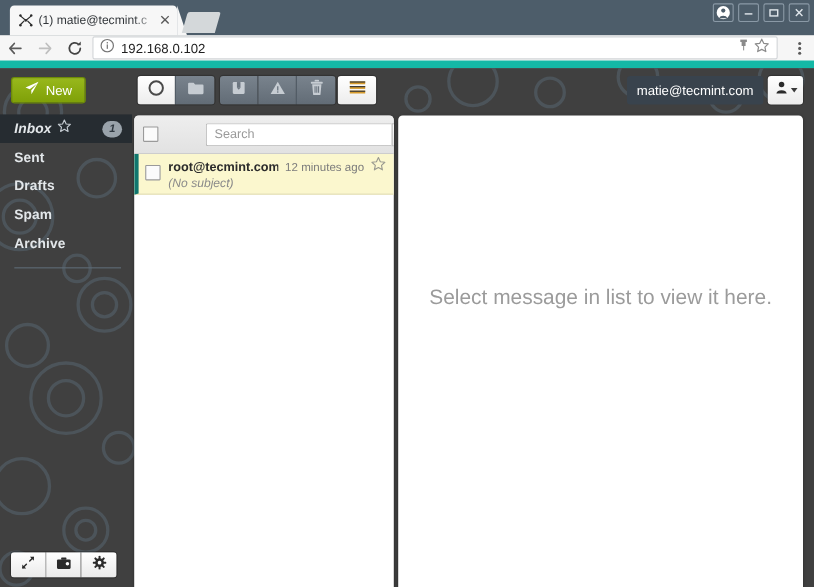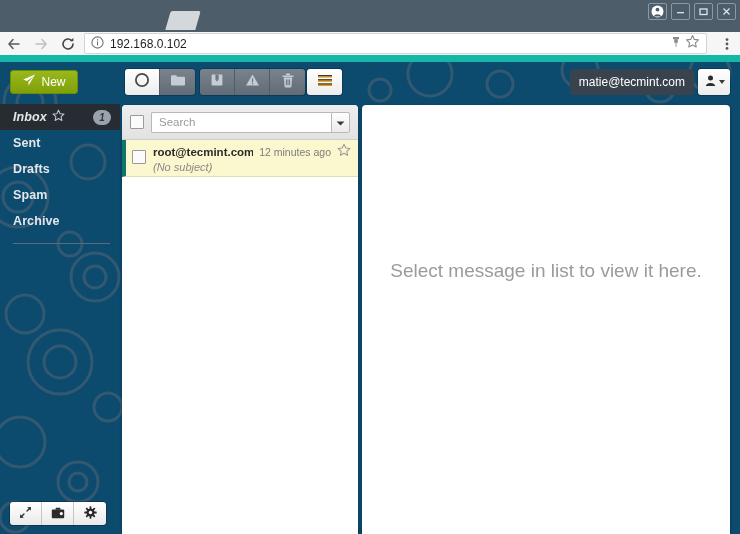--- a/index.html
+++ b/index.html
@@ -144,21 +144,21 @@
     align-items: center;
     gap: 2px;
     margin-left: auto;
   }
 
   
   .viewport {
     position: absolute;
     left: 0; top: 62px;
     width: 740px; height: 472px;
-    background: #0c4a6e;
+    background: #404040;
     overflow: hidden;
   }
   .bubbles {
     position: absolute;
     left: 0; top: 0; right: 0; bottom: 0;
     opacity: .5;
     pointer-events: none;
   }
 
   
@@ -365,20 +365,21 @@
     border-right: 0;
     background: #ffffff;
     font-size: 11.5px;
     color: #333;
     padding: 0 7px;
     outline: none;
     font-family: "Liberation Sans", sans-serif;
     border-top-left-radius: 2px;
     border-bottom-left-radius: 2px;
     box-sizing: border-box;
+    margin-left: 36px;
   }
   .search-input::placeholder { color: #9a9a9a; }
   .search-drop {
     width: 19px;
     border: 1px solid #b9b9b9;
     background: linear-gradient(#ffffff, #ebebeb);
     display: flex;
     align-items: center;
     justify-content: center;
     cursor: pointer;
@@ -456,20 +457,38 @@
     color: #9b9b9b;
   }
 </style>
 </head>
 <body>
 
 <div class="browser-window">
 
   <div class="tabstrip">
 
+    <div class="tab">
+      <span class="tab-favicon">
+        <svg width="13" height="13" viewBox="0 0 13 13">
+          <g stroke="#2b2b2b" stroke-width="1.1" fill="none">
+            <path d="M1 2 L6.5 6.5 L12 2"></path>
+            <path d="M1 11 L5 7"></path>
+            <path d="M12 11 L8 7"></path>
+            <circle cx="1.6" cy="2" r="1.1" fill="#2b2b2b" stroke="none"></circle>
+            <circle cx="11.4" cy="2" r="1.1" fill="#2b2b2b" stroke="none"></circle>
+            <circle cx="1.6" cy="11" r="1.1" fill="#2b2b2b" stroke="none"></circle>
+            <circle cx="11.4" cy="11" r="1.1" fill="#2b2b2b" stroke="none"></circle>
+            <circle cx="6.5" cy="6.5" r="1.2" fill="#2b2b2b" stroke="none"></circle>
+          </g>
+        </svg>
+      </span>
+      <span class="tab-title">(1) matie@tecmint.c</span>
+      <span class="tab-close">✕</span>
+    </div>
 
     <div class="tab-new"></div>
 
     <div class="wincontrols">
       <div class="wc-btn">
         <svg width="13" height="13" viewBox="0 0 13 13">
           <circle cx="6.5" cy="6.5" r="6" fill="#ffffff"></circle>
           <circle cx="6.5" cy="4.6" r="1.9" fill="#4d5d6a"></circle>
           <path d="M2.6 11.6 a4.2 3.6 0 0 1 7.8 0" fill="#4d5d6a"></path>
         </svg>

